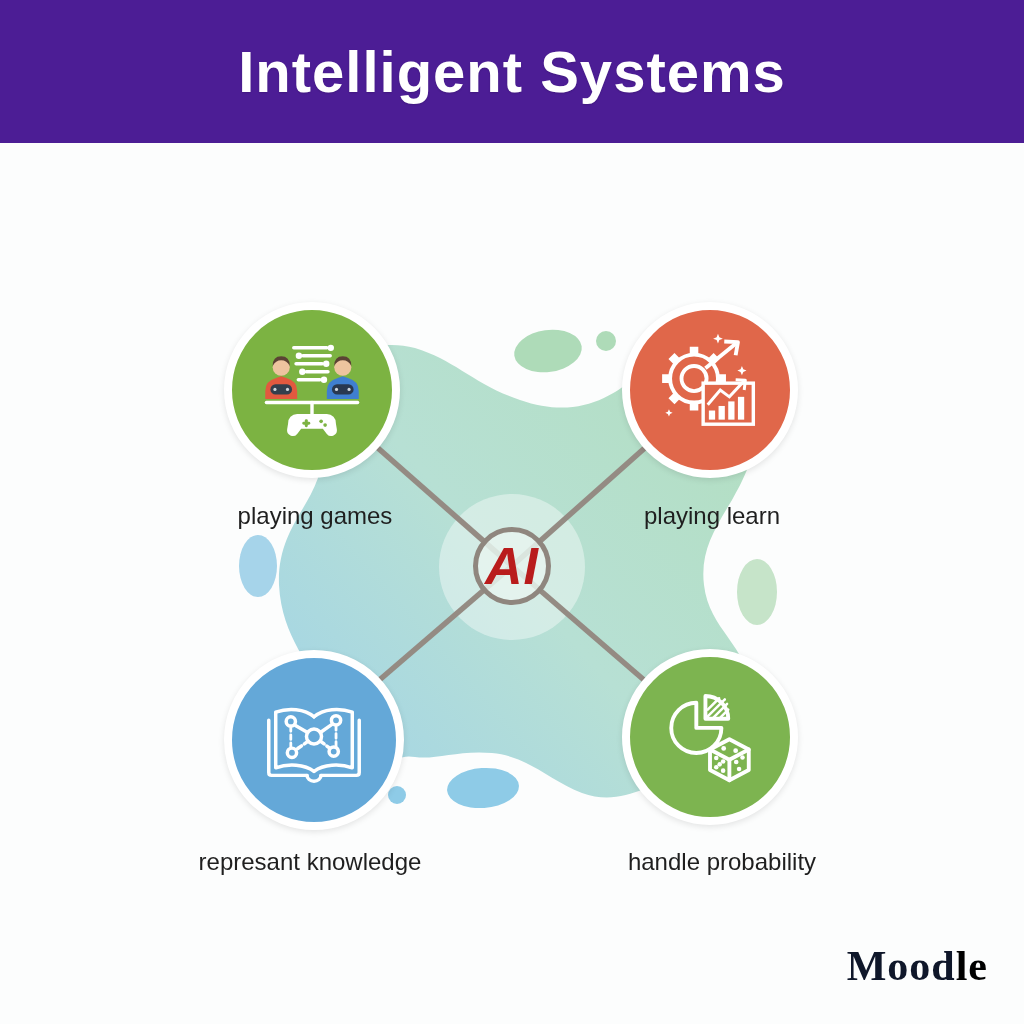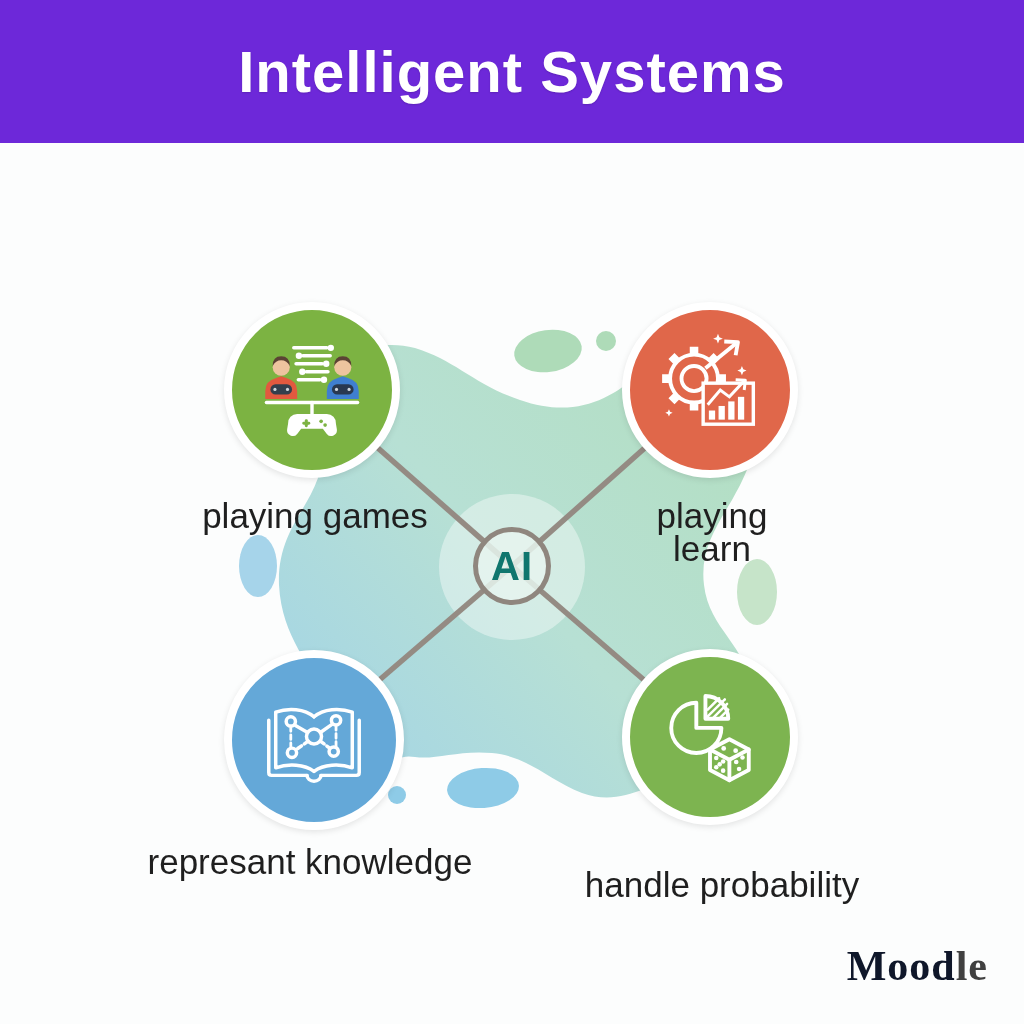--- a/index.html
+++ b/index.html
@@ -24,38 +24,38 @@
     box-shadow:0 2px 6px rgba(0,0,0,0.10);
   }
   .node-circle svg{display:block;}
   .ai-node{
     position:absolute;z-index:3;width:68px;height:68px;border-radius:50%;
     border:5px solid #8f867e;background:rgba(230,245,239,0.85);
     box-sizing:content-box;
     display:flex;align-items:center;justify-content:center;
   }
   .ai-node span{
-    font-size:40px;font-weight:bold;color:#0f766e;letter-spacing:1px;
+    font-size:52px;font-weight:bold;color:#b91c1c;letter-spacing:1px;font-style:italic;
   }
   .node-label{
     position:absolute;z-index:4;text-align:center;
-    color:#1f1f1f;font-size:35px;font-weight:400;line-height:33px;
+    color:#1f1f1f;font-size:24px;font-weight:400;line-height:33px;
   }
   .watermark{
     position:absolute;z-index:4;right:36px;top:942px;
     font-family:"Liberation Serif", serif;font-weight:bold;font-size:42px;
     letter-spacing:1px;
   }
   .watermark .wm-dark{color:#0f172a;}
-  .watermark .wm-light{color:#404040;}
+  .watermark .wm-light{color:#000000;}
 </style>
 </head>
 <body>
 
-<div class="header" style="background: #6d28d9; justify-content: center;">
+<div class="header" style="background: #4c1d95; justify-content: center;">
   <span class="title">Intelligent Systems</span>
 </div>
 
 <svg id="bg-svg" width="1024" height="1024" viewBox="0 0 1024 1024">
   <defs>
     <linearGradient id="blobGrad" x1="250" y1="800" x2="770" y2="340" gradientUnits="userSpaceOnUse">
       <stop offset="0" stop-color="#9fd2ea"></stop>
       <stop offset="0.5" stop-color="#b7e0d4"></stop>
       <stop offset="1" stop-color="#b2debe"></stop>
     </linearGradient>
@@ -217,17 +217,17 @@
   </svg>
 </div>
 
 <div class="ai-node" style="left:473px;top:527px;">
   <span>AI</span>
 </div>
 
 <div class="node-label" style="left:165px;top:499px;width:300px;">playing games</div>
 <div class="node-label" style="left:632px;top:499px;width:160px;">playing learn</div>
 <div class="node-label" style="left:110px;top:845px;width:400px;">represant knowledge</div>
-<div class="node-label" style="left:572px;top:845px;width:300px;margin-top:23px;">handle probability</div>
+<div class="node-label" style="left:572px;top:845px;width:300px;">handle probability</div>
 
 <div class="watermark">
   <span class="wm-dark">Mood</span><span class="wm-light">le</span>
 </div>
 
 </body></html>

